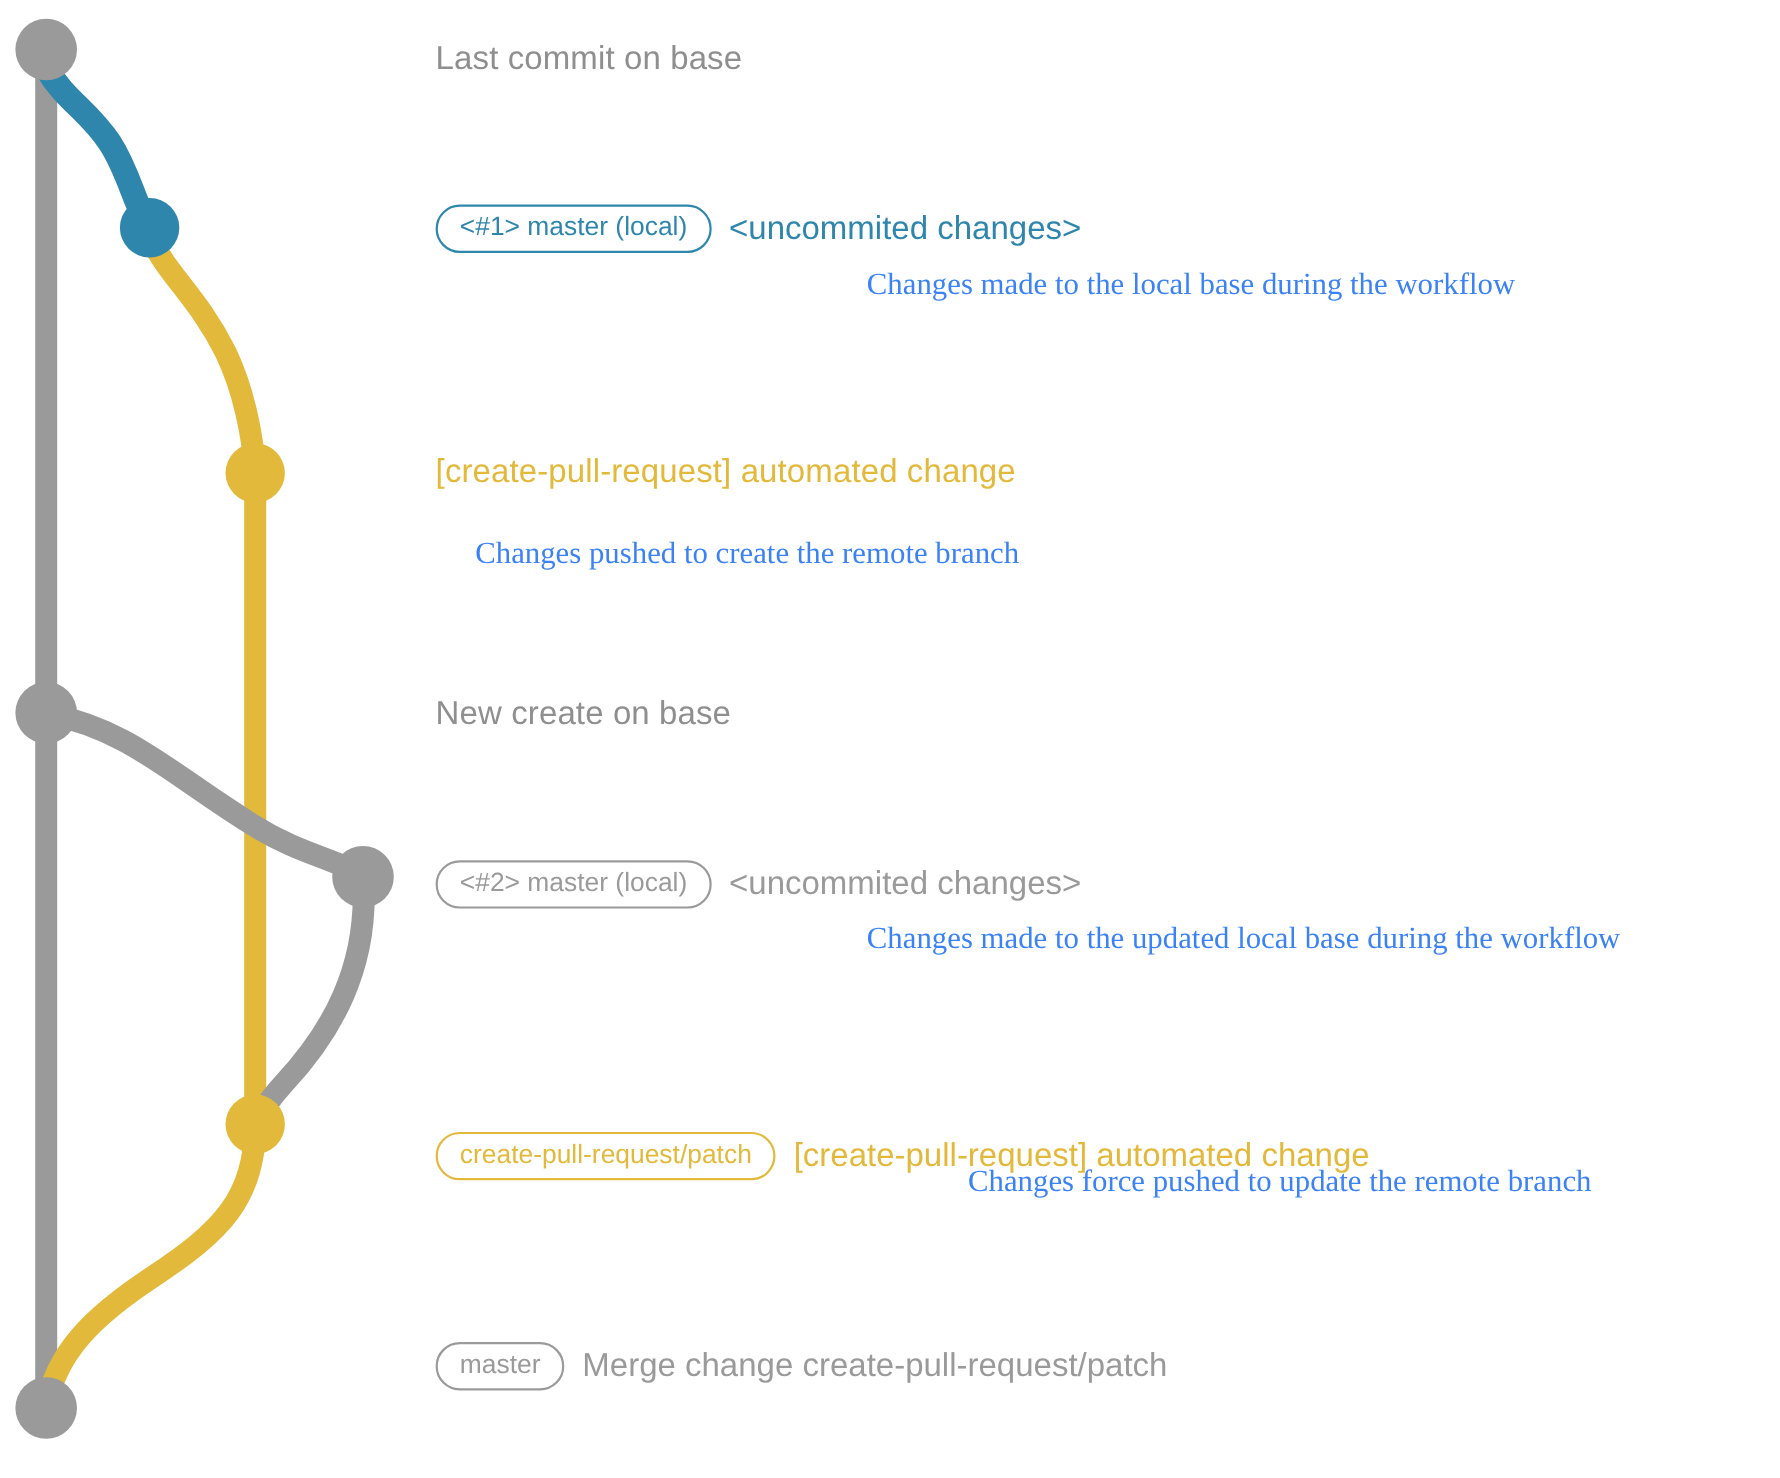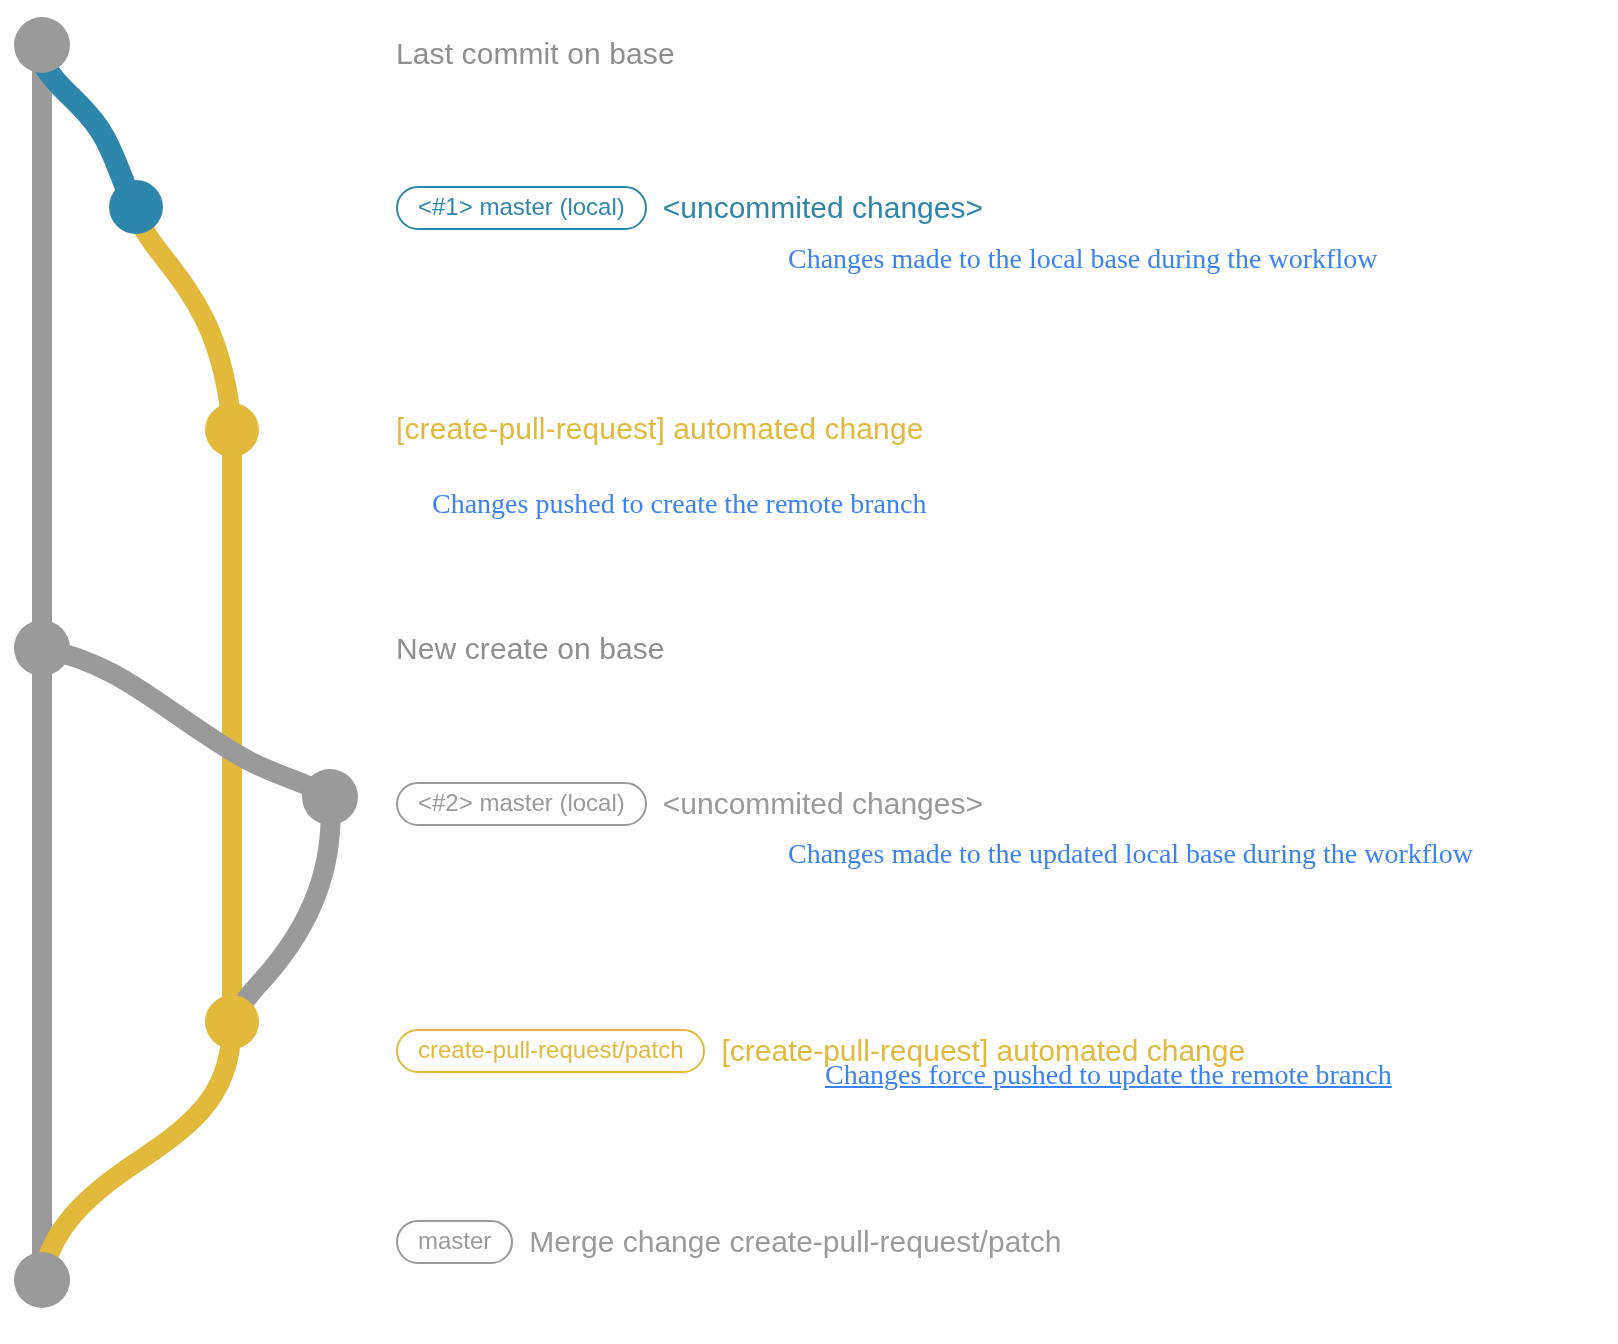--- a/index.html
+++ b/index.html
@@ -146,21 +146,21 @@
     </div>
   </div>
   <div class="desc" style="left: 788px; top: 838px;">Changes made to the updated local base during the workflow</div>
 
   <div class="row" style="top: 1000px; margin-top: 29px;">
     <div class="label-line">
       <span class="badge yellow">create-pull-request/patch</span>
       <span class="msg yellow">[create-pull-request] automated change</span>
     </div>
   </div>
-  <div class="desc" style="left: 825px; top: 1059px; text-decoration: underline;">Changes force pushed to update the remote branch</div>
+  <div class="desc" style="left: 880px; top: 1059px;">Changes force pushed to update the remote branch</div>
 
   <div class="row" style="top: 1220px;">
     <div class="label-line">
       <span class="badge gray">master</span>
       <span class="msg gray">Merge change create-pull-request/patch</span>
     </div>
   </div>
 
 </div>
 

